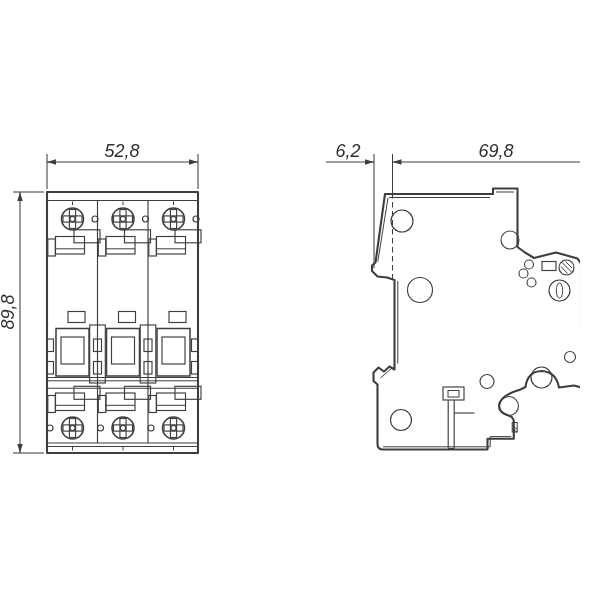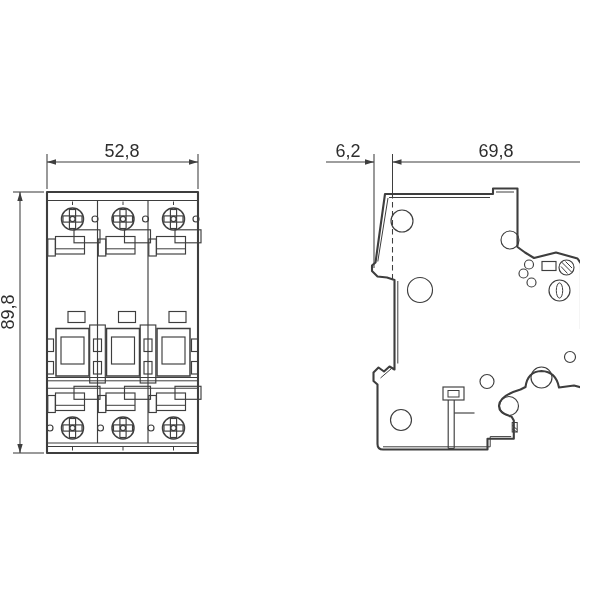--- a/index.html
+++ b/index.html
@@ -1,21 +1,21 @@
 <!DOCTYPE html>
 <html style="--line: #3e3e3e; --text: #2e2e2e; --bg: #ffffff;"><head>
 <meta charset="utf-8">
 <style>
   :root{
     --line:#3e3e3e;
     --text:#2e2e2e;
     --bg:#ffffff;
   }
   html,body{margin:0;padding:0;background:var(--bg);}
-  .canvas{width:580px;height:600px;background:var(--bg);position:relative;overflow:hidden;}
+  .canvas{width:580px;height:600px;background:var(--bg);position:relative;overflow:hidden;font-style:italic;}
   svg{display:block;}
   .outline{fill:none;stroke:var(--line);stroke-width:2.1;stroke-linejoin:round;stroke-linecap:round;}
   .med{fill:none;stroke:var(--line);stroke-width:1.5;stroke-linejoin:miter;}
   .thin{fill:none;stroke:var(--line);stroke-width:1.15;stroke-linejoin:miter;}
   .hair{fill:none;stroke:var(--line);stroke-width:1.0;}
   .dimline{fill:none;stroke:var(--line);stroke-width:1.05;}
   .dash{stroke-dasharray:5.5 3.5;}
   .arrow{fill:var(--line);stroke:none;}
   .dim{font-family:"Liberation Sans","DejaVu Sans",sans-serif;font-size:18px;fill:var(--text);}
 </style>

